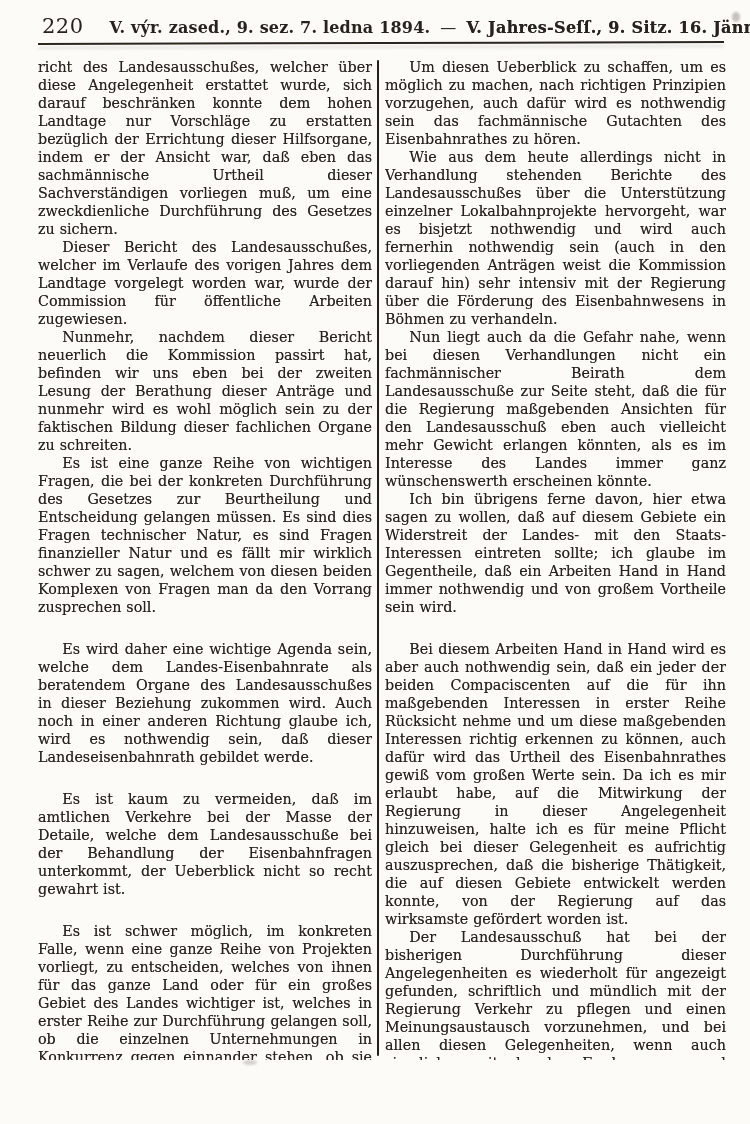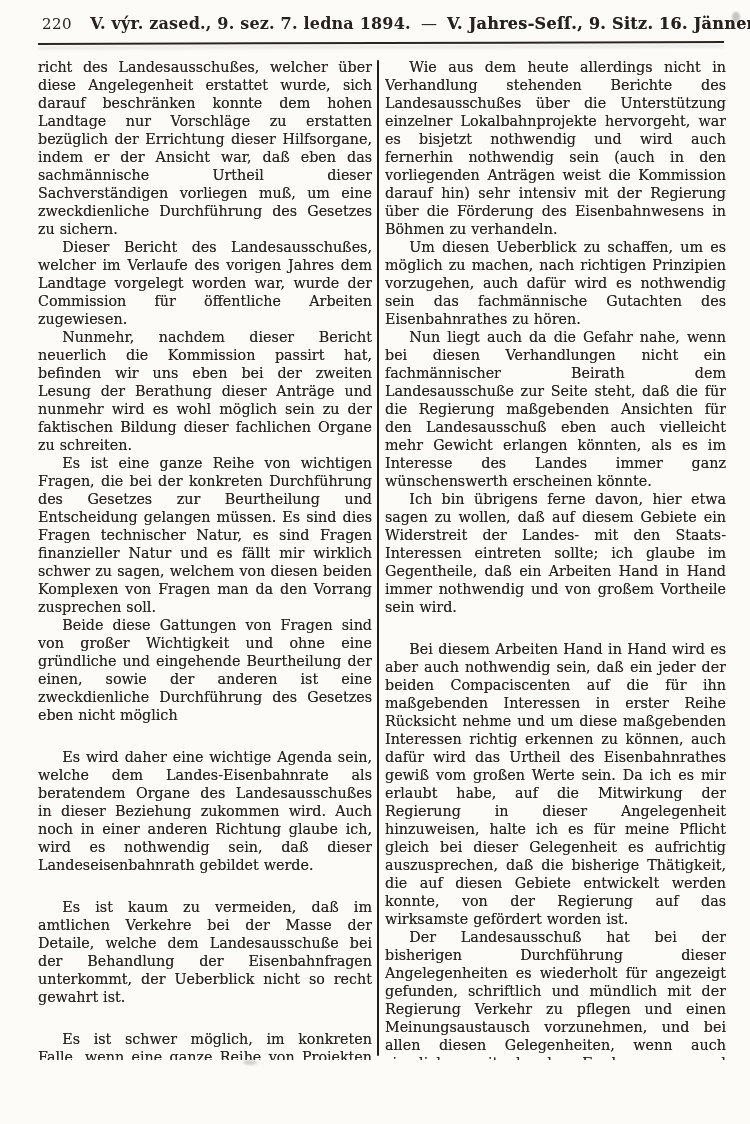--- a/index.html
+++ b/index.html
@@ -20,23 +20,23 @@
   .running-head {
     position: absolute;
     top: 14px;
     left: 42px;
     right: 30px;
     display: flex;
     align-items: baseline;
     white-space: nowrap;
   }
   .page-number {
-    font-size: 15px;
+    font-size: 21px;
     letter-spacing: 0.5px;
-    margin-right: 18px;
+    margin-right: 26px;
   }
   .headline {
     flex: 1;
     text-align: center;
     font-size: 16px;
   }
   .headline .cs-part {
     font-weight: bold;
     letter-spacing: 0.2px;
   }
@@ -131,31 +131,30 @@
 
   <div class="head-rule"></div>
 
   <div class="columns">
 
     <div class="col left">
       <p class="noindent">richt des Landesausschußes, welcher über diese Angelegenheit erstattet wurde, sich darauf beschränken konnte dem hohen Landtage nur Vorschläge zu erstatten bezüglich der Errichtung dieser Hilfsorgane, indem er der Ansicht war, daß eben das sachmännische Urtheil dieser Sachverständigen vorliegen muß, um eine zweckdienliche Durchführung des Gesetzes zu sichern.</p>
       <p>Dieser Bericht des Landesausschußes, welcher im Verlaufe des vorigen Jahres dem Landtage vorgelegt worden war, wurde der Commission für öffentliche Arbeiten zugewiesen.</p>
       <p>Nunmehr, nachdem dieser Bericht neuerlich die Kommission passirt hat, befinden wir uns eben bei der zweiten Lesung der Berathung dieser Anträge und nunmehr wird es wohl möglich sein zu der faktischen Bildung dieser fachlichen Organe zu schreiten.</p>
       <p>Es ist eine ganze Reihe von wichtigen Fragen, die bei der konkreten Durchführung des Gesetzes zur Beurtheilung und Entscheidung gelangen müssen. Es sind dies Fragen technischer Natur, es sind Fragen finanzieller Natur und es fällt mir wirklich schwer zu sagen, welchem von diesen beiden Komplexen von Fragen man da den Vorrang zusprechen soll.</p>
-      <p>Beide diese Gattungen von Fragen sind von großer Wichtigkeit und ohne eine gründliche und eingehende Beurtheilung der einen, sowie der anderen ist eine zweckdienliche Durchführung des Gesetzes eben nicht möglich</p>
       <p class="gap">Es wird daher eine wichtige Agenda sein, welche dem Landes-Eisenbahnrate als beratendem Organe des Landesausschußes in dieser Beziehung zukommen wird. Auch noch in einer anderen Richtung glaube ich, wird es nothwendig sein, daß dieser Landeseisenbahnrath gebildet werde.</p>
       <p class="gap">Es ist kaum zu vermeiden, daß im amtlichen Verkehre bei der Masse der Detaile, welche dem Landesausschuße bei der Behandlung der Eisenbahnfragen unterkommt, der Ueberblick nicht so recht gewahrt ist.</p>
       <p class="gap">Es ist schwer möglich, im konkreten Falle, wenn eine ganze Reihe von Projekten vorliegt, zu entscheiden, welches von ihnen für das ganze Land oder für ein großes Gebiet des Landes wichtiger ist, welches in erster Reihe zur Durchführung gelangen soll, ob die einzelnen Unternehmungen in Konkurrenz gegen einnander stehen, ob sie zugleich ausgeführt werden sollen, ob eines auf dem anderen basirt usw.</p>
     </div>
 
     <div class="col-divider"></div>
 
     <div class="col right">
+      <p>Um diesen Ueberblick zu schaffen, um es möglich zu machen, nach richtigen Prinzipien vorzugehen, auch dafür wird es nothwendig sein das fachmännische Gutachten des Eisenbahnrathes zu hören.</p>
       <p>Wie aus dem heute allerdings nicht in Verhandlung stehenden Berichte des Landesausschußes über die Unterstützung einzelner Lokalbahnprojekte hervorgeht, war es bisjetzt nothwendig und wird auch fernerhin nothwendig sein (auch in den vorliegenden Anträgen weist die Kommission darauf hin) sehr intensiv mit der Regierung über die Förderung des Eisenbahnwesens in Böhmen zu verhandeln.</p>
-      <p>Um diesen Ueberblick zu schaffen, um es möglich zu machen, nach richtigen Prinzipien vorzugehen, auch dafür wird es nothwendig sein das fachmännische Gutachten des Eisenbahnrathes zu hören.</p>
       <p>Nun liegt auch da die Gefahr nahe, wenn bei diesen Verhandlungen nicht ein fachmännischer Beirath dem Landesausschuße zur Seite steht, daß die für die Regierung maßgebenden Ansichten für den Landesausschuß eben auch vielleicht mehr Gewicht erlangen könnten, als es im Interesse des Landes immer ganz wünschenswerth erscheinen könnte.</p>
       <p>Ich bin übrigens ferne davon, hier etwa sagen zu wollen, daß auf diesem Gebiete ein Widerstreit der Landes- mit den Staats-Interessen eintreten sollte; ich glaube im Gegentheile, daß ein Arbeiten Hand in Hand immer nothwendig und von großem Vortheile sein wird.</p>
       <p class="gap">Bei diesem Arbeiten Hand in Hand wird es aber auch nothwendig sein, daß ein jeder der beiden Compaciscenten auf die für ihn maßgebenden Interessen in erster Reihe Rücksicht nehme und um diese maßgebenden Interessen richtig erkennen zu können, auch dafür wird das Urtheil des Eisenbahnrathes gewiß vom großen Werte sein. Da ich es mir erlaubt habe, auf die Mitwirkung der Regierung in dieser Angelegenheit hinzuweisen, halte ich es für meine Pflicht gleich bei dieser Gelegenheit es aufrichtig auszusprechen, daß die bisherige Thätigkeit, die auf diesen Gebiete entwickelt werden konnte, von der Regierung auf das wirksamste gefördert worden ist.</p>
       <p>Der Landesausschuß hat bei der bisherigen Durchführung dieser Angelegenheiten es wiederholt für angezeigt gefunden, schriftlich und mündlich mit der Regierung Verkehr zu pflegen und einen Meinungsaustausch vorzunehmen, und bei allen diesen Gelegenheiten, wenn auch ziemlich weitgehende Forderungen und Wünsche laut geworden sind, ist ein weitgehendes Entgegenkommen seitens der Regierungsorgane und der Persönlichkeiten des Handelsministeriums dem Landesausschuße gegenüber immer bewiesen worden, und ich kann nicht anders, als schon</p>
     </div>
 
   </div>
 
   <div class="scan-speck-1"></div>
   <div class="scan-speck-2"></div>

